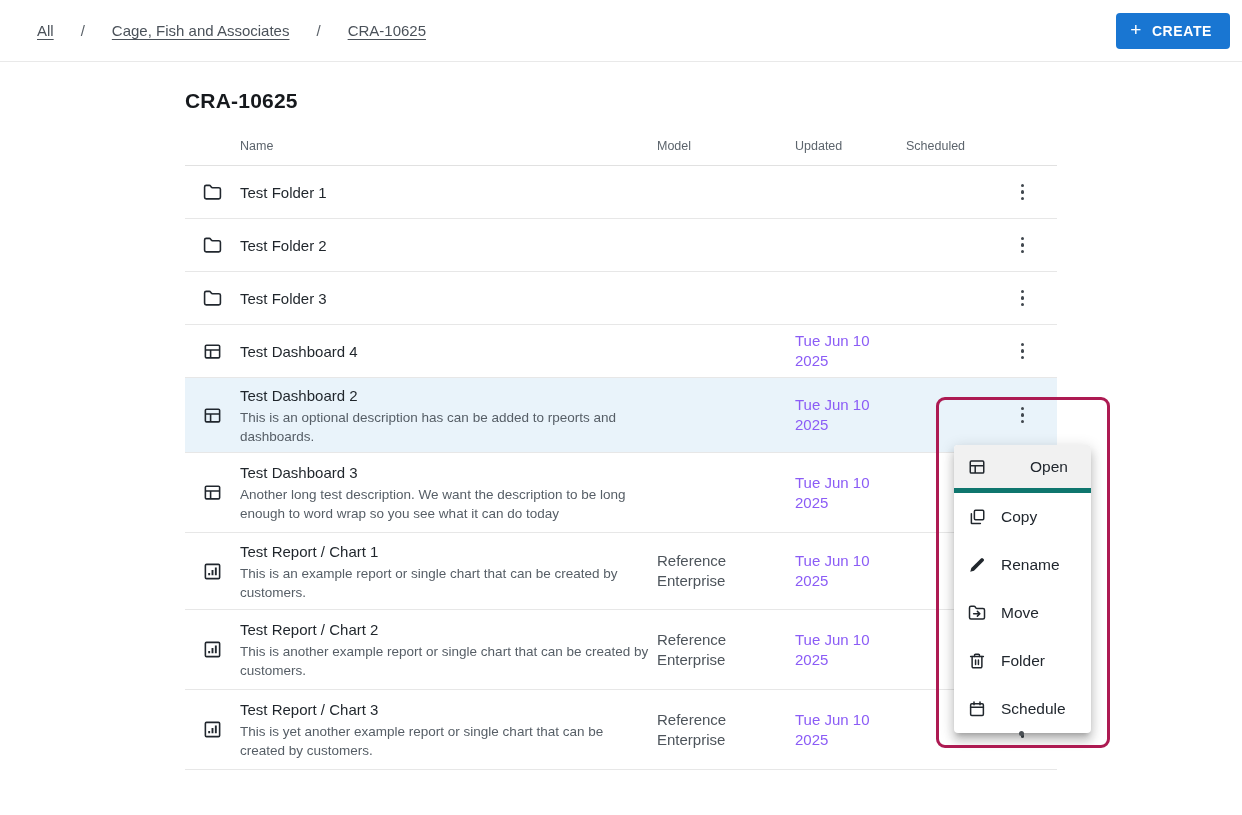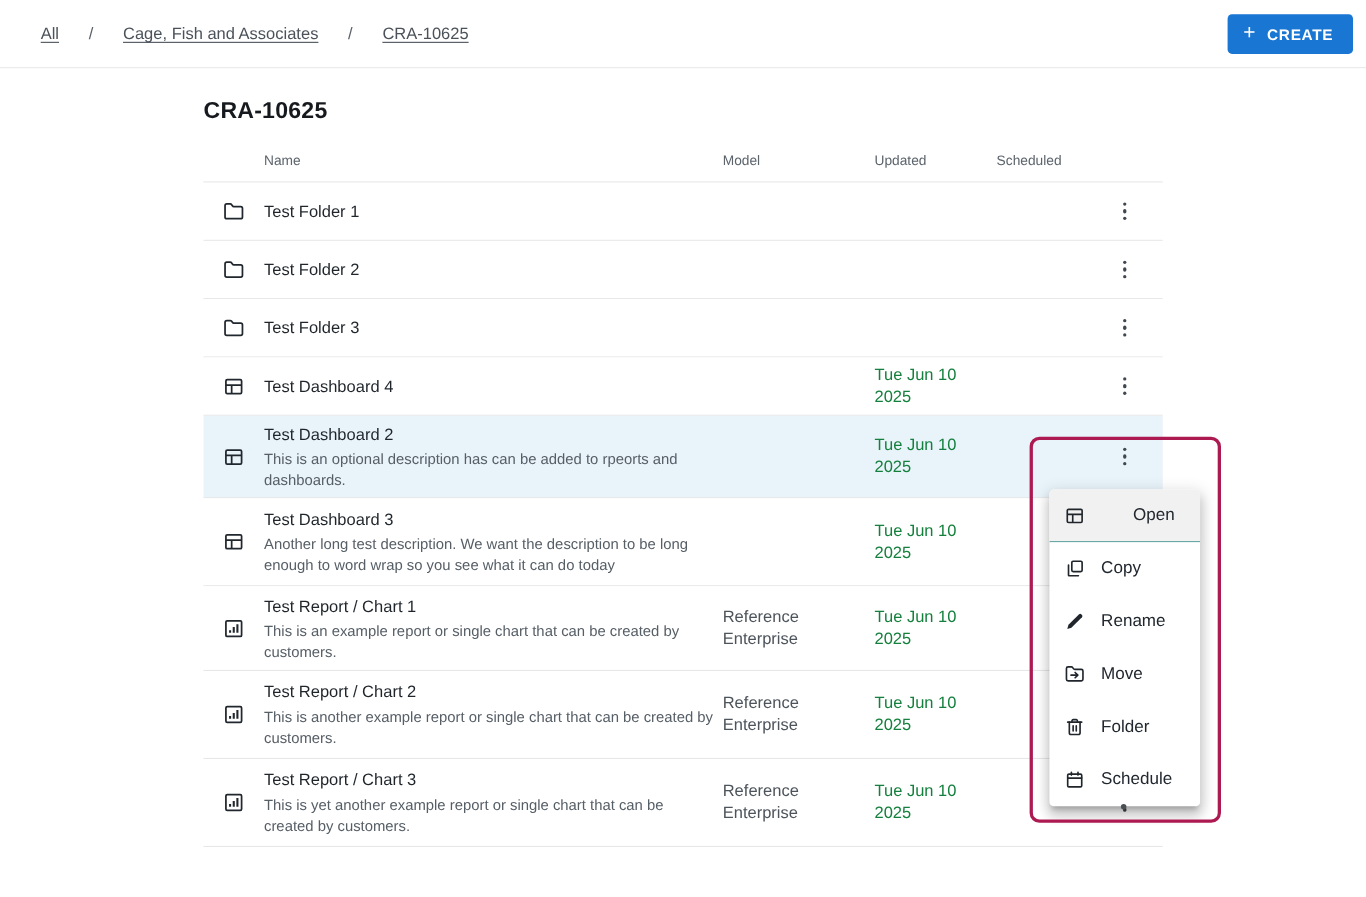--- a/index.html
+++ b/index.html
@@ -31,21 +31,21 @@
   .row { display: flex; align-items: center; border-bottom: 1px solid #e7e7e7; background: #fff; cursor: pointer; }
   .row.h53 { height: 53px; }
   .row.h75 { height: 75px; }
   .row.h76 { height: 80px; }
   .row.h77 { height: 77px; }
   .row.highlighted { background: #e9f3fa; }
 
   .c-icon { width: 55px; flex: 0 0 55px; display: flex; align-items: center; padding-left: 18px; }
   .c-name { flex: 1 1 auto; min-width: 0; padding-right: 8px; }
   .c-model { width: 138px; flex: 0 0 138px; padding-right: 40px; font-size: 15px; color: #4d545b; line-height: 20px; }
-  .c-updated { width: 111px; flex: 0 0 111px; padding-right: 25px; font-size: 15px; color: #15803d; line-height: 20px; }
+  .c-updated { width: 111px; flex: 0 0 111px; padding-right: 25px; font-size: 15px; color: #8b5cf6; line-height: 20px; }
   .c-sched { width: 94px; flex: 0 0 94px; font-size: 15px; color: #4d545b; }
   .c-kebab { width: 57px; flex: 0 0 57px; display: flex; justify-content: center; padding-right: 12px; }
 
   .thead .c-name { font-size: 12.5px; }
   .thead .c-model, .thead .c-updated, .thead .c-sched { font-size: 12.5px; color: #5c646c; }
 
   .item-name { font-size: 15px; color: #1f252b; line-height: 21px; }
   .item-desc { font-size: 13.5px; color: #565e66; line-height: 19px; max-width: 412px; margin-top: 2px; }
   .item-desc:empty { display: none; }
 
@@ -56,21 +56,21 @@
   .kebab .dot { width: 3.5px; height: 3.5px; border-radius: 50%; background: #40474e; }
 
   
   .menu {
     position: absolute; left: 954px; top: 445px; width: 137px; background: #fff; z-index: 10;
     border-radius: 4px;
     box-shadow: 0 5px 5px -3px rgba(0,0,0,.2), 0 8px 10px 1px rgba(0,0,0,.14), 0 3px 14px 2px rgba(0,0,0,.12);
   }
   .menu-item { display: flex; align-items: center; gap: 15px; height: 48px; padding: 0 14px;
                font-size: 15.5px; color: #21272e; cursor: pointer; }
-  .menu-item.highlighted { background: #f1f1f1; border-bottom: 1px solid #0f766e; border-radius: 4px 4px 0 0; gap: 44px; }
+  .menu-item.highlighted { background: #f1f1f1; border-bottom: 5px solid #0f766e; border-radius: 4px 4px 0 0; gap: 44px; }
   .menu-item svg { width: 18px; height: 18px; stroke: #20262c; flex: 0 0 18px; display: block; }
 
   .click-dot { position: absolute; left: 1019px; top: 731px; width: 5px; height: 5px;
                border-radius: 50%; background: #4a4f54; z-index: 12; }
 
   
   .annotation {
     position: absolute; left: 936px; top: 397px; width: 174px; height: 351px;
     border: 3.5px solid #ad1a52; border-radius: 9px; z-index: 20; pointer-events: none;
   }

